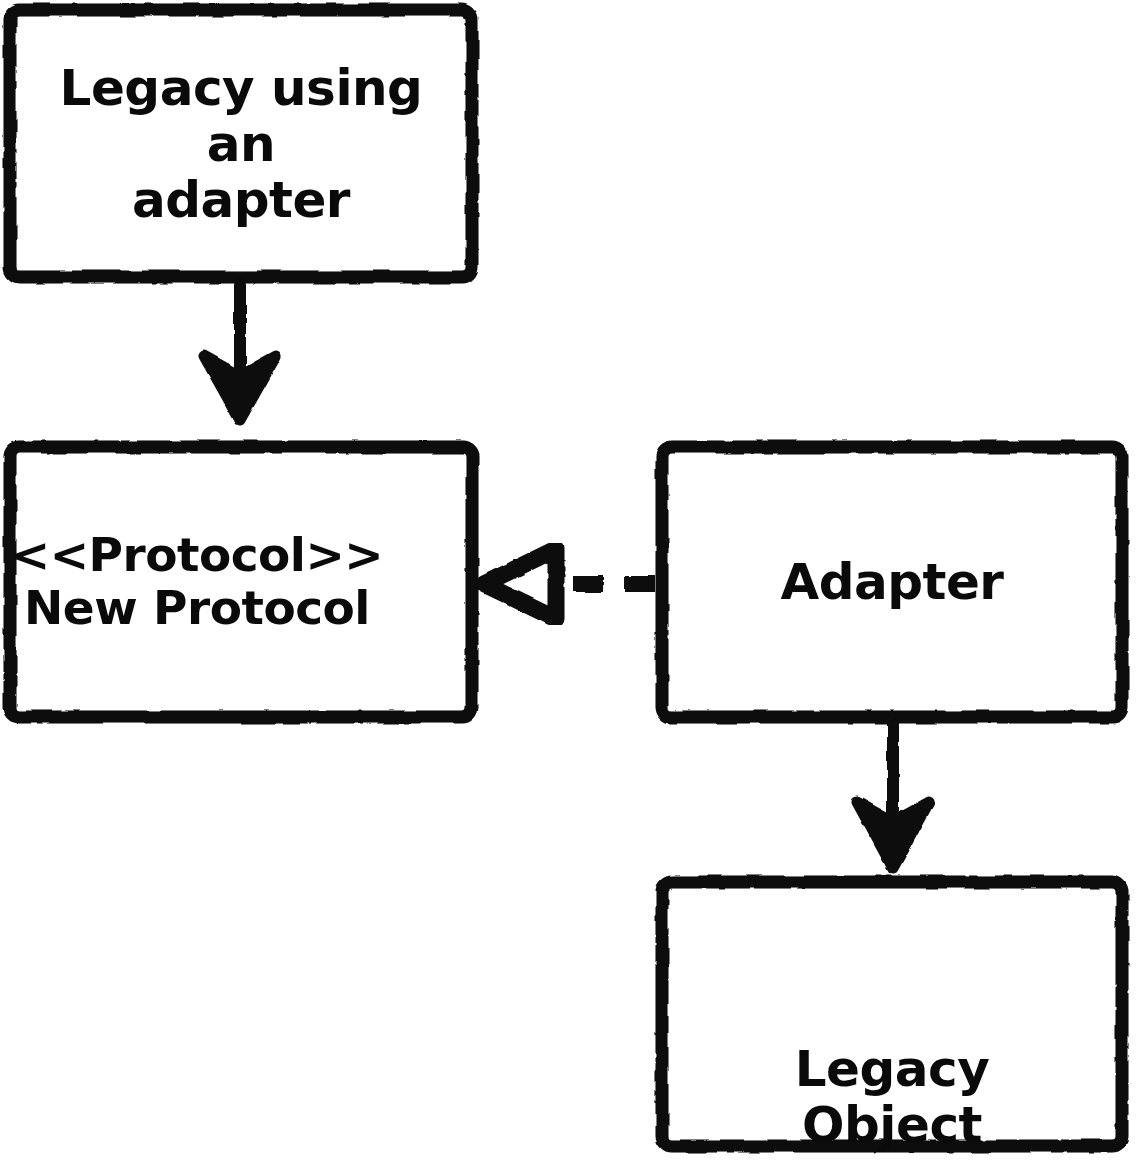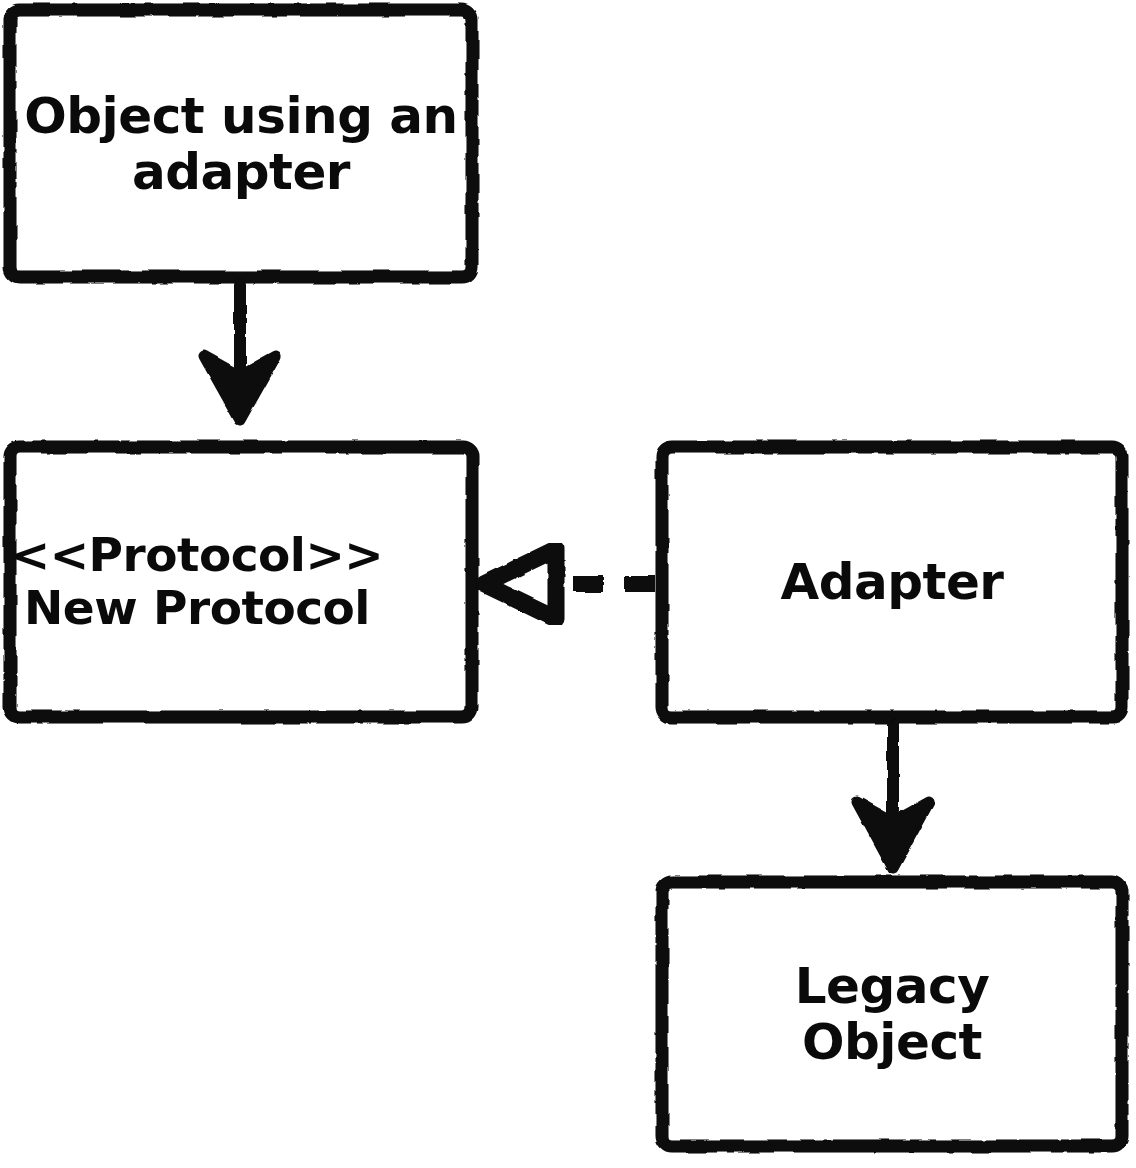--- a/index.html
+++ b/index.html
@@ -40,21 +40,21 @@
     font-size: 50px;
     line-height: 1.12;
     letter-spacing: -0.5px;
     color: #0a0a0a;
     white-space: pre-line;
     padding: 0 18px;
   }
   #node-client  { left: 3px;   top: 3px;   width: 476px; height: 281px; }
   #node-protocol{ left: 3px;   top: 440px; width: 388px; height: 284px; }
   #node-adapter { left: 655px; top: 440px; width: 474px; height: 284px; }
-  #node-legacy  { left: 655px; top: 875px; width: 474px; height: 278px; }
+  #node-legacy  { left: 655px; top: 875px; width: 474px; height: 278px; align-items: flex-end; }
   #node-protocol .node-label { font-size: 47px; }
   .edge-hit {
     position: absolute;
   }
   #edge-client-protocol { left: 205px; top: 283px;  width: 72px;  height: 140px; }
   #edge-adapter-legacy  { left: 858px; top: 723px;  width: 72px;  height: 148px; }
   #edge-adapter-protocol{ left: 478px; top: 548px;  width: 182px; height: 74px;  }
 </style>
 </head>
 <body>
@@ -96,21 +96,21 @@
 
     <g>
       <g filter="url(#rough2)">
         <path d="M655,584 L556,584" fill="none" stroke="#0a0a0a" stroke-width="16" stroke-linecap="butt" stroke-dasharray="30 22"></path>
         <path d="M484,584 L556,549 L556,619 Z" fill="none" stroke="#0a0a0a" stroke-width="17" stroke-linejoin="round"></path>
       </g>
     </g>
   </svg>
 
   <div class="node" id="node-client">
-    <span class="node-label">Object using an
+    <span class="node-label">Legacy using an
 adapter</span>
   </div>
 
   <div class="node" id="node-protocol">
     <span class="node-label">&lt;&lt;Protocol&gt;&gt;
 New Protocol</span>
   </div>
 
   <div class="node" id="node-adapter">
     <span class="node-label">Adapter</span>

